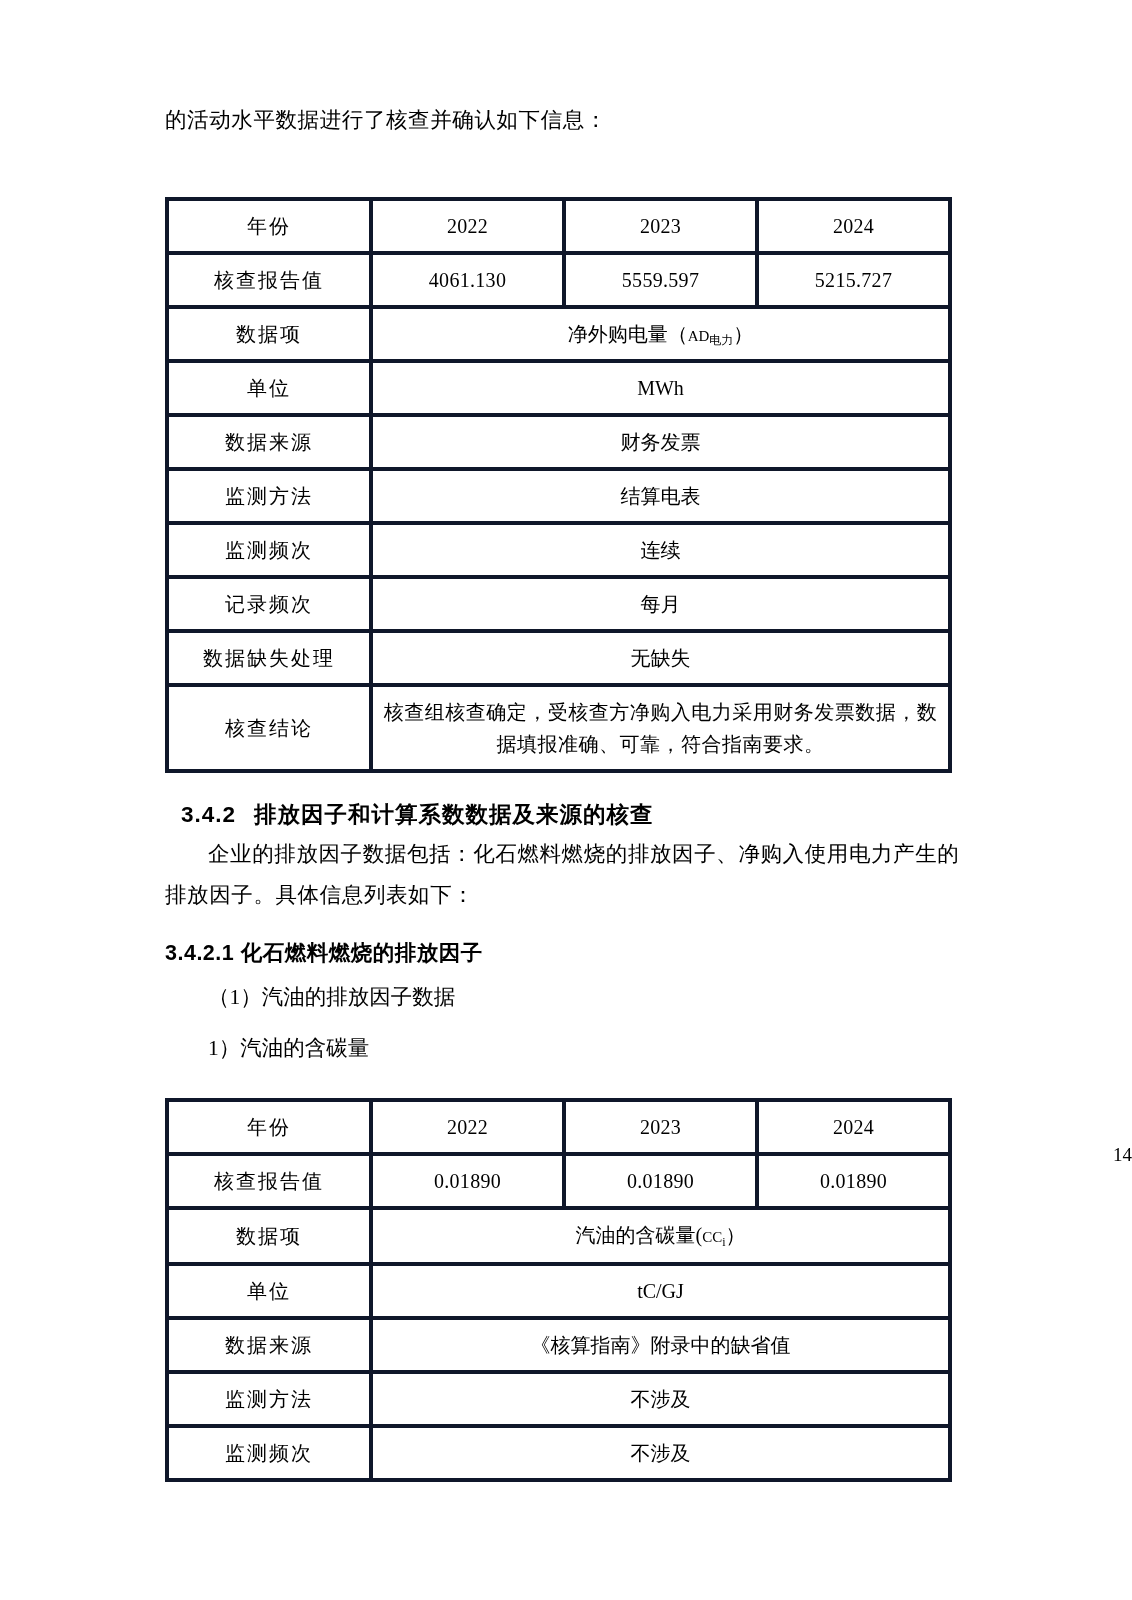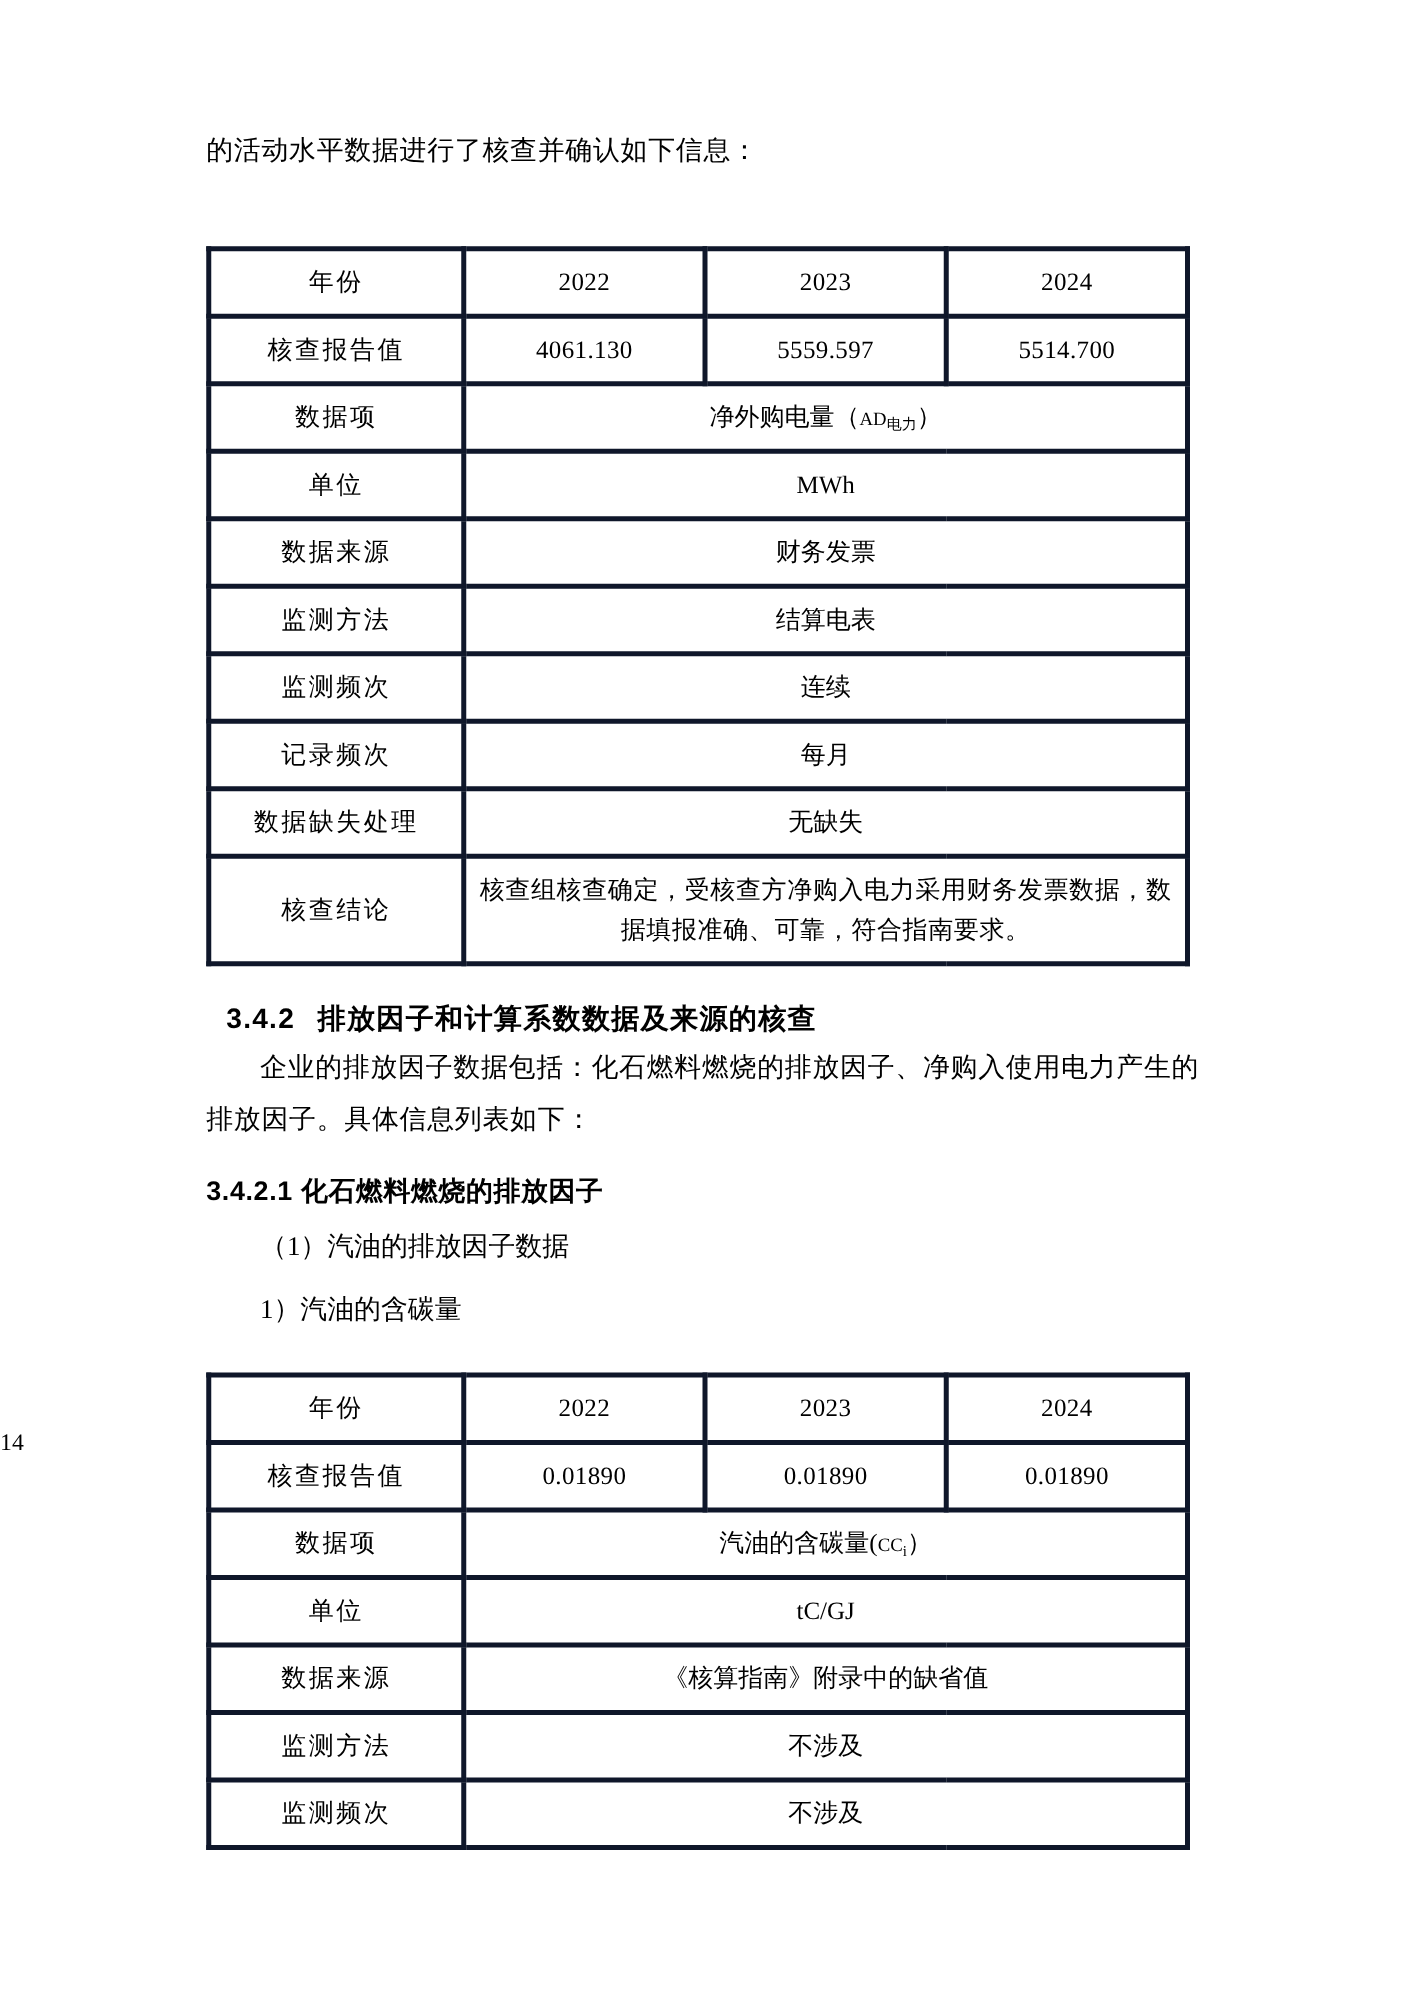--- a/index.html
+++ b/index.html
@@ -88,21 +88,21 @@
     font-weight: bold;
     margin: 22px 0 6px 0;
     letter-spacing: 0.5px;
     font-family: "Liberation Sans", sans-serif;
   }
   .pagenum {
     position: absolute;
     bottom: 78px;
     left: 0;
     width: 1132px;
-    text-align: left;
+    text-align: right;
     font-size: 19px;
   }
   .tbl-wrap { margin: 0 auto; }
   .t2 { margin-top: 14px; }
   .list-line {
     font-size: 21.5px;
     line-height: 1.9;
     margin: 10px 0 0 0;
     text-indent: 2em;
   }
@@ -122,21 +122,21 @@
         <tr>
           <td class="label">年份</td>
           <td class="num">2022</td>
           <td class="num">2023</td>
           <td class="num">2024</td>
         </tr>
         <tr>
           <td class="label">核查报告值</td>
           <td class="num">4061.130</td>
           <td class="num">5559.597</td>
-          <td class="num">5514.700</td>
+          <td class="num">5215.727</td>
         </tr>
         <tr>
           <td class="label">数据项</td>
           <td colspan="3">净外购电量（<span class="mathitalic">AD</span><span class="subcn">电力</span>）</td>
         </tr>
         <tr>
           <td class="label">单位</td>
           <td colspan="3">MWh</td>
         </tr>
         <tr>

